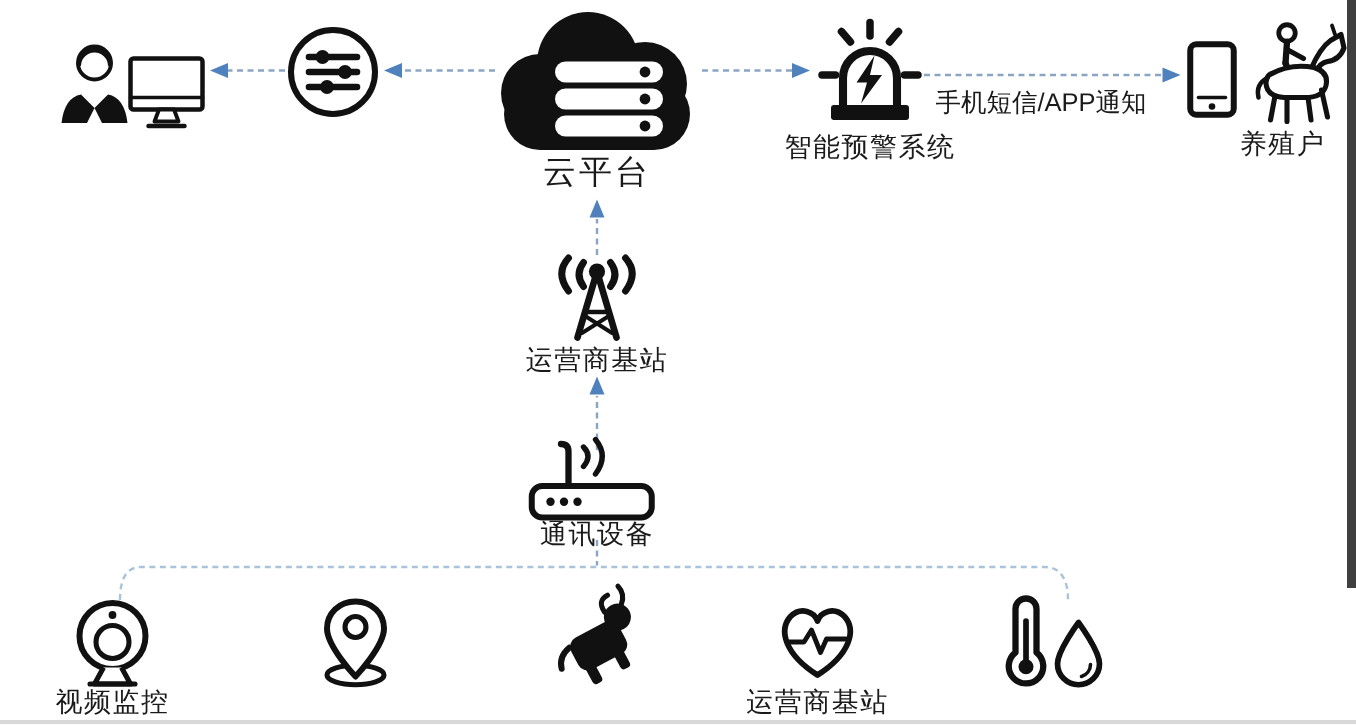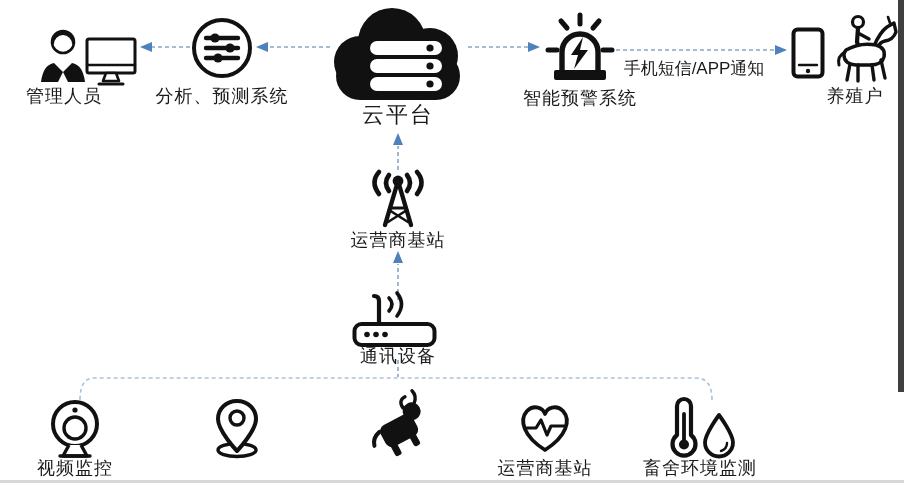--- a/index.html
+++ b/index.html
@@ -64,34 +64,32 @@
     </svg>
   </div>
   <div class="node-icon" style="left:84px;top:36px">
     <svg width="54" height="52" viewBox="0 0 54 52">
       <rect class="icw" x="3" y="3" width="48" height="34" rx="2" stroke-width="3"></rect>
       <line class="ic" x1="3" y1="29" x2="51" y2="29" stroke-width="2.4"></line>
       <path class="icw" d="M22 37 h10 l3 8 h-16 z" stroke-width="2.6"></path>
       <line class="ic" x1="15" y1="48" x2="39" y2="48" stroke-width="3"></line>
     </svg>
   </div>
-  <div class="label" style="left:64px;top:84px">管理人员</div>
 
   <div class="node-icon" style="left:190px;top:16px">
     <svg width="64" height="64" viewBox="0 0 64 64">
       <circle class="icw" cx="32" cy="32" r="28" stroke-width="4"></circle>
       <line class="ic" x1="16" y1="22" x2="48" y2="22" stroke-width="4.4"></line>
       <circle class="icf" cx="25" cy="22" r="4.6"></circle>
       <line class="ic" x1="16" y1="32" x2="48" y2="32" stroke-width="4.4"></line>
       <circle class="icf" cx="40" cy="32" r="4.6"></circle>
       <line class="ic" x1="16" y1="42" x2="48" y2="42" stroke-width="4.4"></line>
       <circle class="icf" cx="28" cy="42" r="4.6"></circle>
     </svg>
   </div>
-  <div class="label" style="left:222px;top:84px">分析、预测系统</div>
 
   <div class="node-icon" style="left:330px;top:4px">
     <svg width="136" height="98" viewBox="0 0 136 98">
       <circle class="icf" cx="62" cy="38" r="34"></circle>
       <circle class="icf" cx="100" cy="52" r="28"></circle>
       <circle class="icf" cx="30" cy="58" r="26"></circle>
       <rect class="icf" x="6" y="48" width="124" height="48" rx="24"></rect>
       <rect x="40" y="37" width="72" height="14" rx="7" fill="#fff"></rect>
       <circle class="icf" cx="100" cy="44" r="3.6"></circle>
       <rect x="40" y="55" width="72" height="14" rx="7" fill="#fff"></rect>
@@ -218,17 +216,16 @@
       <line class="ic" x1="18" y1="18" x2="18" y2="45" stroke-width="3.8"></line>
       <circle class="icf" cx="18" cy="48.5" r="5"></circle>
     </svg>
   </div>
   <div class="node-icon" style="left:702px;top:412px">
     <svg width="34" height="46" viewBox="0 0 34 46">
       <path class="icw" d="M17 3 C17 3 3 22 3 30.5 a14 14 0 0 0 28 0 C31 22 17 3 17 3 Z" stroke-width="3.8"></path>
       <path class="ic" d="M25 31 a8.5 8.5 0 0 1 -6 8" stroke-width="2.4"></path>
     </svg>
   </div>
-  <div class="label" style="left:700px;top:456px">畜舍环境监测</div>
 
   <div id="right-strip"></div>
   <div id="bottom-strip"></div>
 </div>
 
 </body></html>

